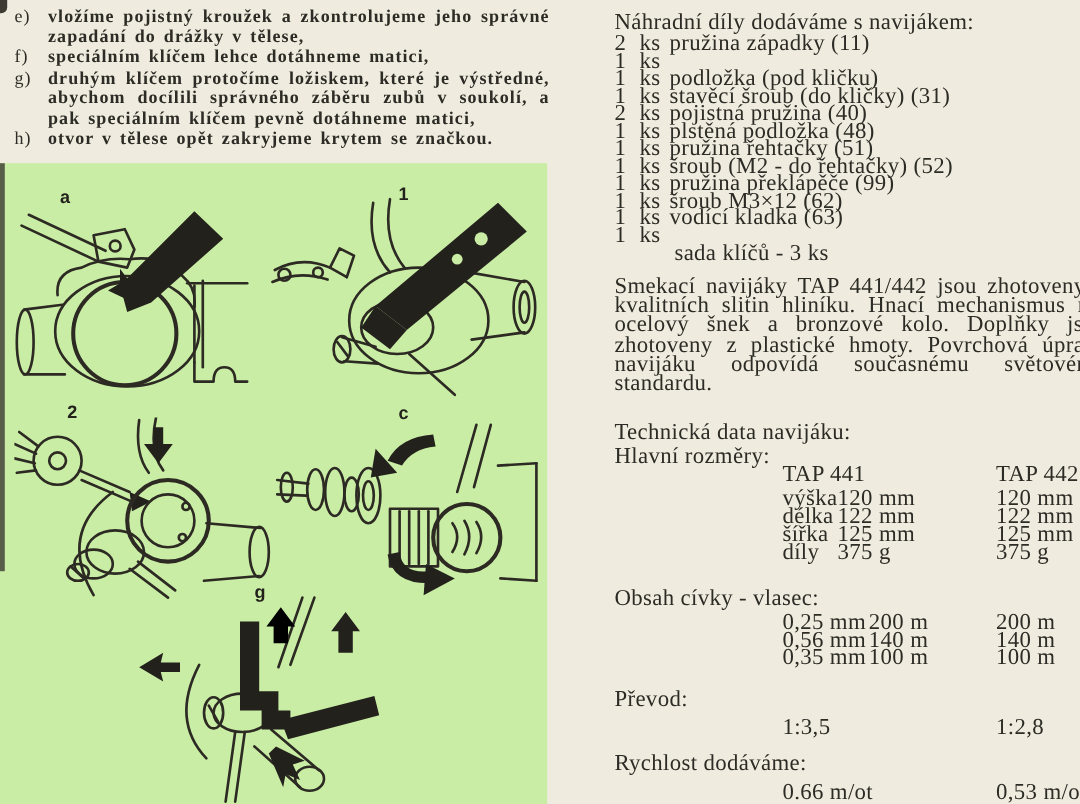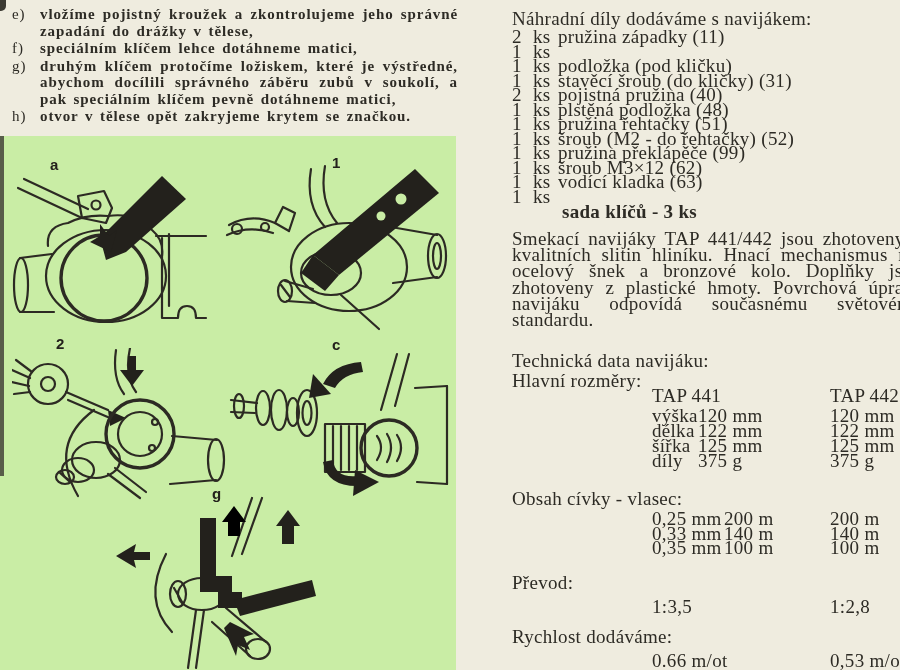--- a/index.html
+++ b/index.html
@@ -29,21 +29,21 @@
   .fig .blk{fill:#23211c;stroke:none;}
   .fig .hole{fill:#c9eda5;stroke:none;}
 
   
   .rcol{position:absolute;left:512px;top:0;width:410px;height:512px;font-size:19px;letter-spacing:0.3px;}
   .rhead{position:absolute;left:0;white-space:nowrap;}
   .plist{position:absolute;left:0;top:30px;line-height:14.55px;}
   .prow{display:flex;white-space:nowrap;}
   .pq{flex:none;width:21px;}
   .pu{flex:none;width:25px;}
-  .pfooter{padding-left:50px;font-weight:bold;}
+  .pfooter{padding-left:50px;}
   .para{position:absolute;left:0;width:410px;margin:0;text-align:justify;
     line-height:16.2px;letter-spacing:0.3px;word-spacing:2.5px;}
   .trow{position:absolute;left:0;width:100%;height:16px;white-space:nowrap;}
   .trow span{position:absolute;white-space:nowrap;}
   .c1{left:140px;}  
   .c1b{left:186px;} 
   .c2{left:212px;}  
   .c3{left:318px;}  
 </style>
 </head>
@@ -299,21 +299,21 @@
       <span class="c3">375 g</span>
     </div>
 
     <div class="rhead" style="top:488px">Obsah cívky - vlasec:</div>
     <div class="trow" style="top:508px">
       <span class="c1">0,25 mm</span>
       <span class="c2">200 m</span>
       <span class="c3">200 m</span>
     </div>
     <div class="trow" style="top:523px">
-      <span class="c1">0,33 mm</span>
+      <span class="c1">0,56 mm</span>
       <span class="c2">140 m</span>
       <span class="c3">140 m</span>
     </div>
     <div class="trow" style="top:537px">
       <span class="c1">0,35 mm</span>
       <span class="c2">100 m</span>
       <span class="c3">100 m</span>
     </div>
 
     <div class="rhead" style="top:572px">Převod:</div>

